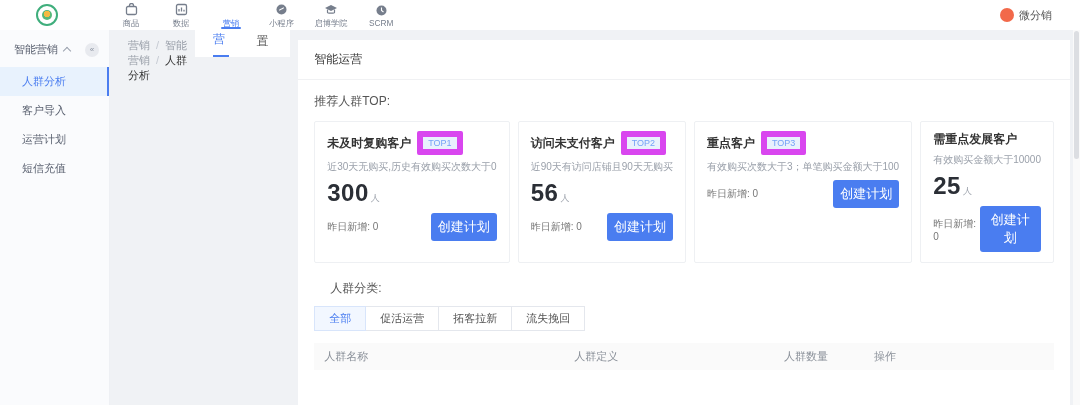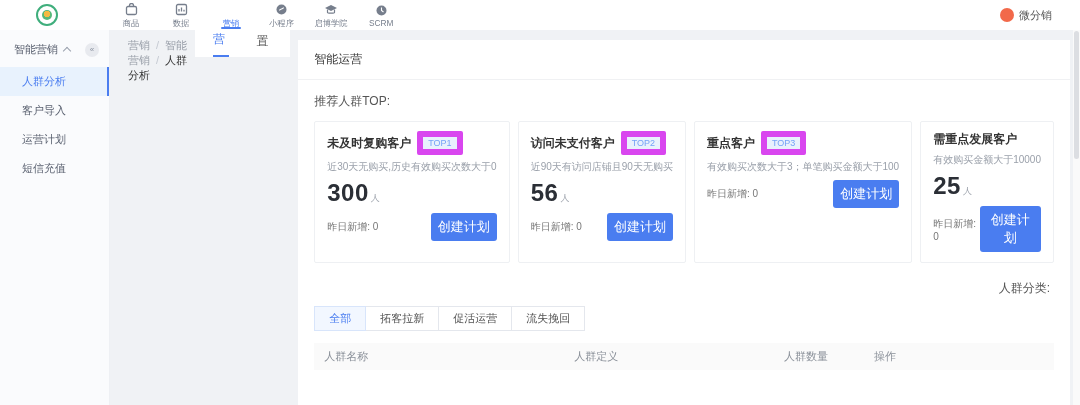--- a/index.html
+++ b/index.html
@@ -64,21 +64,21 @@
   .sc-badge:empty { display:none; }
   .sc-desc { color:#9aa0aa; font-size:10px; margin-top:5px; white-space:nowrap; overflow:hidden; }
   .sc-countrow { margin-top:5px; }
   .sc-count { font-size:24px; font-weight:bold; color:#2b2f36; letter-spacing:.5px; }
   .sc-unit { font-size:9px; color:#9aa0aa; margin-left:2px; }
   .sc-foot { display:flex; align-items:center; justify-content:space-between; margin-top:6px; }
   .sc-new { color:#777; font-size:10px; }
   .btn-primary { background:#4a7df0; color:#fff; border:none; font-size:13px; padding:5px 7px;
                  border-radius:3px; cursor:pointer; font-family:inherit; }
 
-  .seg-class-label { margin:17px 4px 9px; color:#555;text-align:right; }
+  .seg-class-label { margin:17px 16px 9px; color:#555; }
   .filters { display:flex; }
   .filter { border:1px solid #e4e7ed; background:#fff; padding:4px 14px; font-size:11px; color:#555;
             cursor:pointer; margin-right:-1px; }
   .filter.active { color:#4a7df0; background:#f2f7ff; position:relative; z-index:1; border-color:#d8e5fb; }
 
   .table { margin-top:12px; }
   .trow { display:grid; grid-template-columns:250px 1fr 90px 170px; align-items:center; height:29px;
           border-bottom:1px solid #f2f3f5; padding:0 10px; }
   .trow.thead { background:#fafafa; color:#888; border-bottom:none; height:27px; }
   .tcell { font-size:11px; color:#555; white-space:nowrap; overflow:hidden; }
@@ -239,22 +239,22 @@
               <span class="sc-new"><span>昨日新增:</span> <span>0</span></span>
               <button class="btn-primary">创建计划</button>
             </div>
           </div>
         </div>
 
         <div class="seg-class-label">人群分类:</div>
 
         <div class="filters">
           <span class="filter active">全部</span>
+          <span class="filter">促活运营</span>
           <span class="filter">拓客拉新</span>
-          <span class="filter">促活运营</span>
           <span class="filter">流失挽回</span>
         </div>
 
         <div class="table">
           <div class="trow thead">
             <span class="tcell">人群名称</span>
             <span class="tcell">人群定义</span>
             <span class="tcell">人群数量</span>
             <span class="tcell">操作</span>
           </div>

